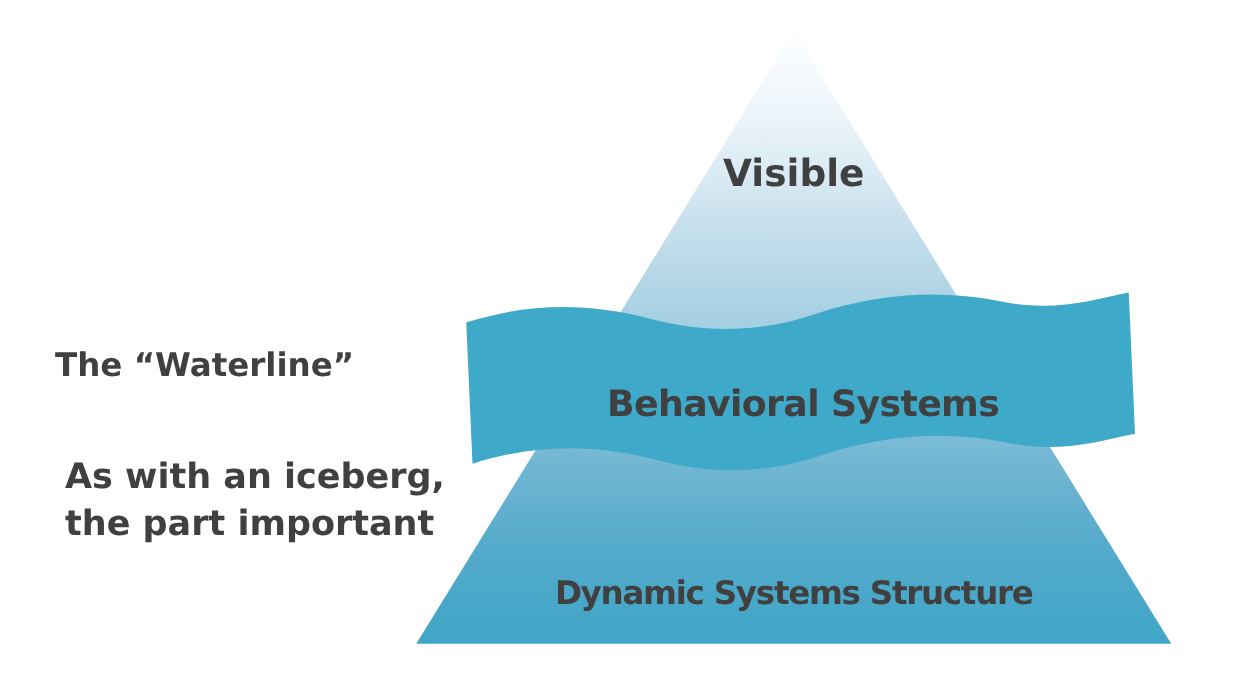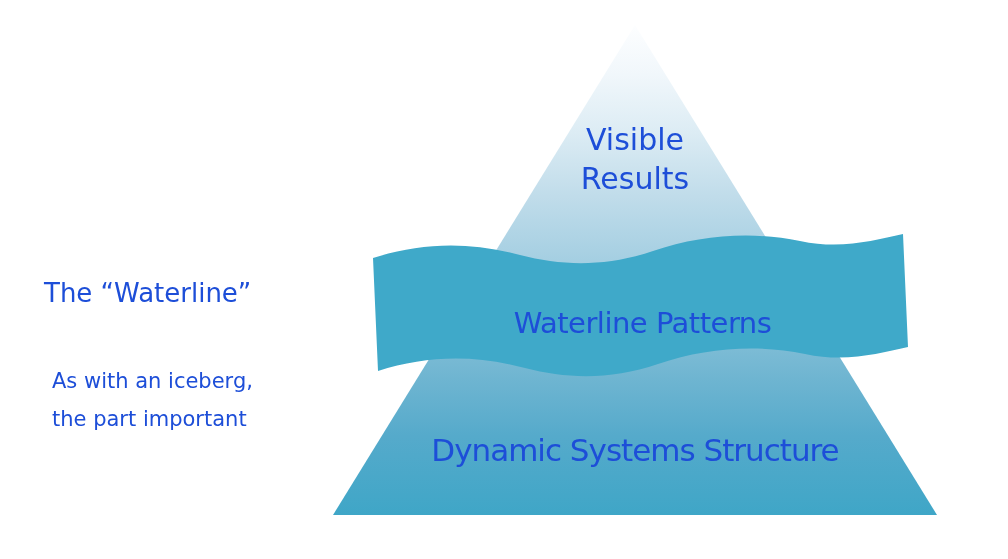--- a/index.html
+++ b/index.html
@@ -16,55 +16,55 @@
     font-family: "DejaVu Sans", sans-serif;
     color: #000000;
   }
   .stage svg {
     position: absolute;
     left: 0;
     top: 0;
   }
   .lbl {
     position: absolute;
-    font-weight: 400;
-    color: #1d4ed8;
+    font-weight: 700;
+    color: #404040;
     white-space: nowrap;
   }
   .lbl.center { text-align: center; }
   .top-label {
     left: 535px;
     top: 120px;
     width: 200px;
     font-size: 30px;
     line-height: 39px;
   }
   .mid-label {
     left: 377px;
     top: 306px;
     width: 531px;
     font-size: 29px;
     letter-spacing: -0.5px;
   }
   .bottom-label {
     left: 333px;
-    top: 432px;
+    top: 460px;
     width: 604px;
-    font-size: 31px;
+    font-size: 26px;
     letter-spacing: -1px;
   }
   .waterline-label {
     left: 44px;
     top: 278px;
     font-size: 26px;
   }
   .caption {
     left: 52px;
     top: 362px;
-    font-size: 21px;
+    font-size: 28px;
     line-height: 38px;
   }
 </style>
 </head>
 <body>
 
 <div class="stage">
 
   <svg width="1008" height="559" viewBox="0 0 1008 559">
     <defs>
@@ -91,24 +91,23 @@
              L 908 347
              C 879 353, 847 363, 805 354
              C 757 344, 705 348, 658 364
              C 611 380, 567 379, 525 368
              C 473 354, 425 356, 378 371
              Z" fill="#3FA9C9"></path>
   </svg>
 
   <div class="lbl center top-label">
     <div>Visible</div>
-    <div>Results</div>
   </div>
 
-  <div class="lbl center mid-label">Waterline Patterns</div>
+  <div class="lbl center mid-label">Behavioral Systems</div>
 
   <div class="lbl center bottom-label">Dynamic Systems Structure</div>
 
   <div class="lbl waterline-label">The “Waterline”</div>
 
   <div class="lbl caption">
     <div>As with an iceberg,</div>
     <div>the part important</div>
   </div>
 

